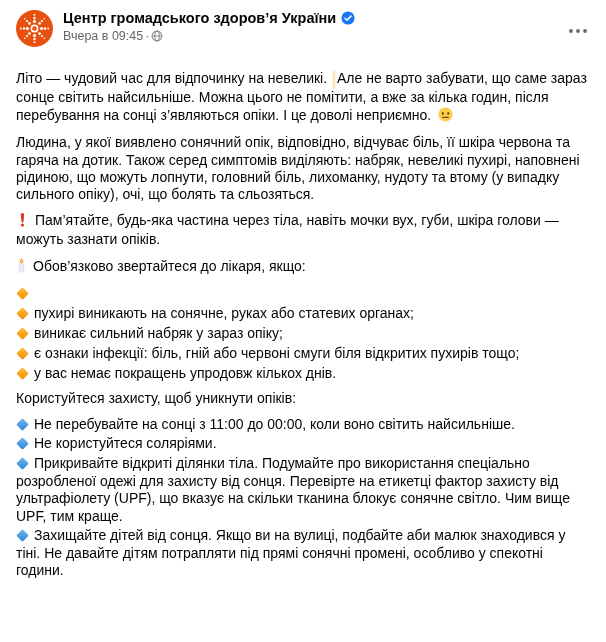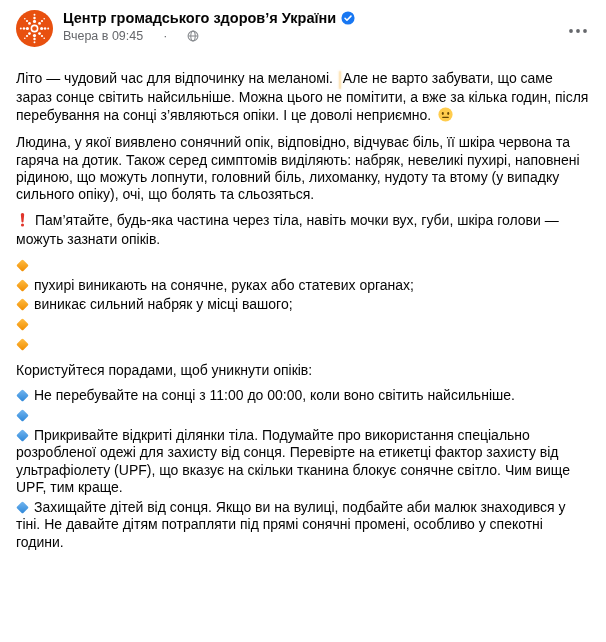--- a/index.html
+++ b/index.html
@@ -9,21 +9,21 @@
   }
   .post{padding:10px 16px 0 16px;}
   
   .header{display:flex;gap:10px;margin-bottom:23px;}
   .avatar{width:37px;height:37px;border-radius:50%;flex:0 0 auto;cursor:pointer;}
   .avatar svg{display:block;}
   .meta{flex:1 1 auto;min-width:0;}
   .name-row{display:flex;align-items:center;gap:5px;}
   .page-name{font-weight:700;font-size:14.5px;color:#050505;cursor:pointer;}
   .verified{display:inline-flex;align-items:center;}
-  .sub-row{display:flex;align-items:center;gap:20px;font-size:12.5px;color:#65676B;margin-top:3px;}
+  .sub-row{display:flex;align-items:center;gap:2px;font-size:12.5px;color:#65676B;margin-top:3px;}
   .timestamp{cursor:pointer;}
   .menu-btn{align-self:flex-start;padding:10px 2px 6px 6px;cursor:pointer;}
   
   .body-text{font-size:14px;line-height:17.4px;color:#050505;}
   .body-text p{margin:0 0 8px 0;}
   .list{margin:0 0 8px 0;}
   .list-item{margin:0 0 2.5px 0;}
   
   .emoji{display:inline-block;vertical-align:-2px;}
   .diamond{display:inline-block;width:9px;height:9px;transform:rotate(45deg);
@@ -105,21 +105,21 @@
           <circle cx="10" cy="3" r="1.9" fill="#65676B"></circle>
           <circle cx="17" cy="3" r="1.9" fill="#65676B"></circle>
         </svg>
       </span>
     </div>
   </div>
 
   <div class="body-text">
 
     <p>
-      <span>Літо — чудовий час для відпочинку на меланомі.</span>
+      <span>Літо — чудовий час для відпочинку на невеликі.</span>
       <span class="sun-emoji"></span>
       <span>Але не варто забувати, що саме зараз сонце світить найсильніше. Можна цього не помітити, а вже за кілька годин, після перебування на сонці з’являються опіки. І це доволі неприємно.</span>
       <span class="emoji ml">
         <svg width="15" height="15" viewBox="0 0 36 36">
           <circle cx="18" cy="18" r="17" fill="#FFCC4D"></circle>
           <ellipse cx="11.5" cy="15.5" rx="2.4" ry="3.4" fill="#664500"></ellipse>
           <ellipse cx="24.5" cy="15.5" rx="2.4" ry="3.4" fill="#664500"></ellipse>
           <rect x="10" y="23.5" width="16" height="3" rx="1.5" fill="#664500"></rect>
         </svg>
       </span>
@@ -130,33 +130,42 @@
 
     <p>
       <span class="emoji mr">
         <svg width="13" height="15" viewBox="0 0 16 18">
           <path d="M8 1c1.3 0 2.2 1 2.05 2.3l-.8 8.2a1.26 1.26 0 0 1-2.5 0l-.8-8.2C5.8 2 6.7 1 8 1z" fill="#E0352B"></path>
           <circle cx="8" cy="15.7" r="1.9" fill="#E0352B"></circle>
         </svg>
       </span><span>Пам’ятайте, будь-яка частина через тіла, навіть мочки вух, губи, шкіра голови — можуть зазнати опіків.</span>
     </p>
 
+    <p>
+      <span class="emoji mr">
+        <svg width="11" height="16" viewBox="0 0 24 34">
+          <rect x="7" y="13" width="10" height="19.5" rx="2" fill="#EDEBF7" stroke="#CBC7DE" stroke-width="1"></rect>
+          <path d="M12 2c2.6 3.2 4 5.4 4 7.4A4 4 0 0 1 8 9.4C8 7.4 9.4 5.2 12 2z" fill="#F4900C"></path>
+          <path d="M12 5.2c1.3 1.7 2 3 2 4.1a2 2 0 0 1-4 0c0-1.1.7-2.4 2-4.1z" fill="#FFD983"></path>
+        </svg>
+      </span><span>Обов’язково звертайтеся до лікаря, якщо:</span>
+    </p>
 
     <div class="list">
       <div class="list-item"><span class="diamond diamond-orange"></span></div>
       <div class="list-item"><span class="diamond diamond-orange"></span><span>пухирі виникають на сонячне, руках або статевих органах;</span></div>
-      <div class="list-item"><span class="diamond diamond-orange"></span><span>виникає сильний набряк у місці вашого;</span></div>
-      <div class="list-item"><span class="diamond diamond-orange"></span></div>
-      <div class="list-item"><span class="diamond diamond-orange"></span></div>
+      <div class="list-item"><span class="diamond diamond-orange"></span><span>виникає сильний набряк у зараз опіку;</span></div>
+      <div class="list-item"><span class="diamond diamond-orange"></span><span>є ознаки інфекції: біль, гній або червоні смуги біля відкритих пухирів тощо;</span></div>
+      <div class="list-item"><span class="diamond diamond-orange"></span><span>у вас немає покращень упродовж кількох днів.</span></div>
     </div>
 
-    <p>Користуйтеся порадами, щоб уникнути опіків:</p>
+    <p>Користуйтеся захисту, щоб уникнути опіків:</p>
 
     <div class="list">
       <div class="list-item"><span class="diamond diamond-blue"></span><span>Не перебувайте на сонці з 11:00 до 00:00, коли воно світить найсильніше.</span></div>
-      <div class="list-item"><span class="diamond diamond-blue"></span></div>
+      <div class="list-item"><span class="diamond diamond-blue"></span><span>Не користуйтеся соляріями.</span></div>
       <div class="list-item"><span class="diamond diamond-blue"></span><span>Прикривайте відкриті ділянки тіла. Подумайте про використання спеціально розробленої одежі для захисту від сонця. Перевірте на етикетці фактор захисту від ультрафіолету (UPF), що вказує на скільки тканина блокує сонячне світло. Чим вище UPF, тим краще.</span></div>
       <div class="list-item"><span class="diamond diamond-blue"></span><span>Захищайте дітей від сонця. Якщо ви на вулиці, подбайте аби малюк знаходився у тіні. Не давайте дітям потрапляти під прямі сонячні промені, особливо у спекотні години.</span></div>
 
     </div>
 
   </div>
 </div>
 
 </body></html>

